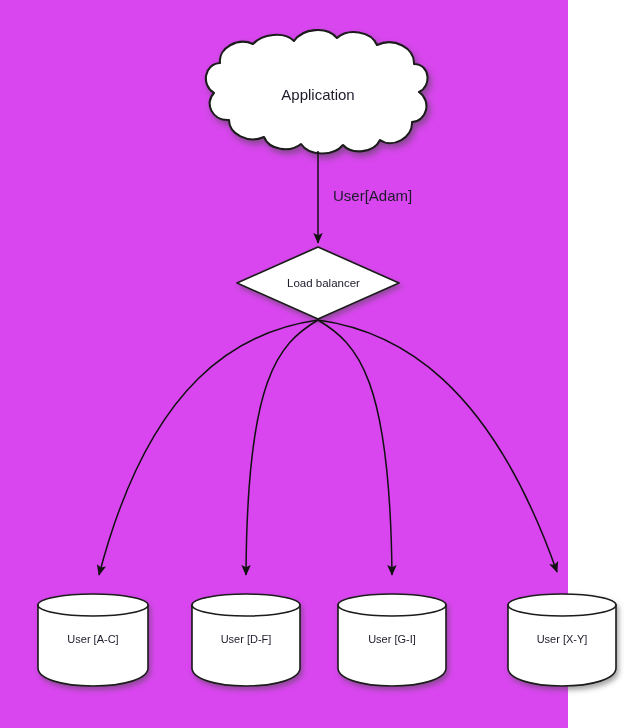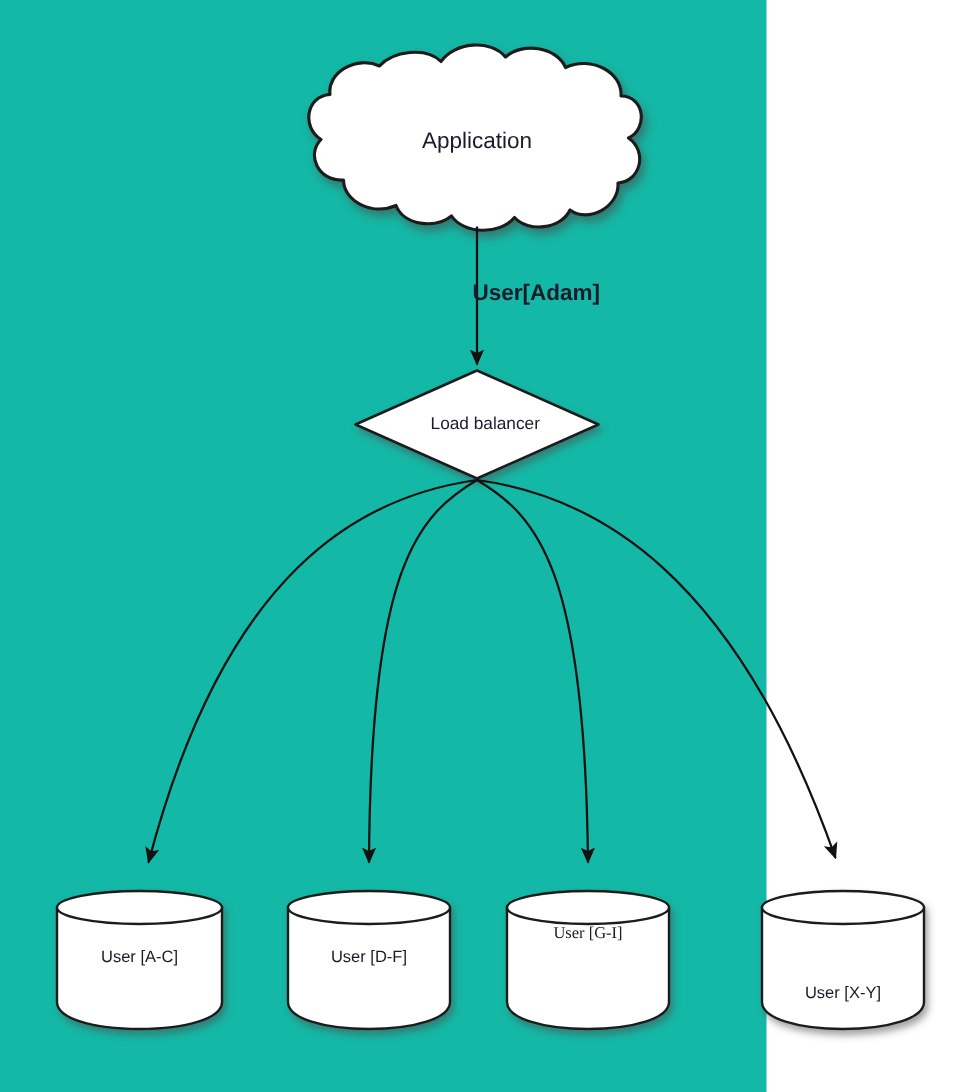--- a/index.html
+++ b/index.html
@@ -9,23 +9,23 @@
     background: #ffffff;
   }
   body {
     width: 642px;
     height: 728px;
     overflow: hidden;
     font-family: "Liberation Sans", sans-serif;
   }
   #diagram-root {
     position: relative;
-    width: 511px;
+    width: 568px;
     height: 728px;
-    background: #14b8a6;
+    background: #d946ef;
   }
   #diagram-svg {
     position: absolute;
     top: 0;
     left: 0;
     width: 642px;
     height: 728px;
     display: block;
   }
   .node-label {
@@ -151,25 +151,25 @@
                  C 508 679 532 686 562 686
                  C 592 686 616 679 616 668
                  L 616 605 Z" fill="#ffffff" stroke="#1a1a1a" stroke-width="1.6"></path>
         <ellipse cx="562" cy="605" rx="54" ry="11" fill="#ffffff" stroke="#1a1a1a" stroke-width="1.6"></ellipse>
       </g>
     </g>
   </svg>
 
   <div class="node-label label-centered" id="cloud-label" style="left:318px; top:94px;">Application</div>
 
-  <div class="node-label" id="edge-label-adam" style="left:315px; top:188px;font-weight:bold;">User[Adam]</div>
+  <div class="node-label" id="edge-label-adam" style="left:333px; top:188px;">User[Adam]</div>
 
   <div class="node-label label-centered" id="lb-label" style="left:318px; top:284px;">Load balancer</div>
 
   <div class="node-label label-centered db-label" style="left:93px; top:639px;">User [A-C]</div>
 
   <div class="node-label label-centered db-label" style="left:246px; top:639px;">User [D-F]</div>
 
-  <div class="node-label label-centered db-label" style="left:392px; top:623px;font-family:Liberation Serif, serif;">User [G-I]</div>
+  <div class="node-label label-centered db-label" style="left:392px; top:639px;">User [G-I]</div>
 
-  <div class="node-label label-centered db-label" style="left:562px; top:639px;margin-top:24px;">User [X-Y]</div>
+  <div class="node-label label-centered db-label" style="left:562px; top:639px;">User [X-Y]</div>
 
 </div>
 
 </body></html>

